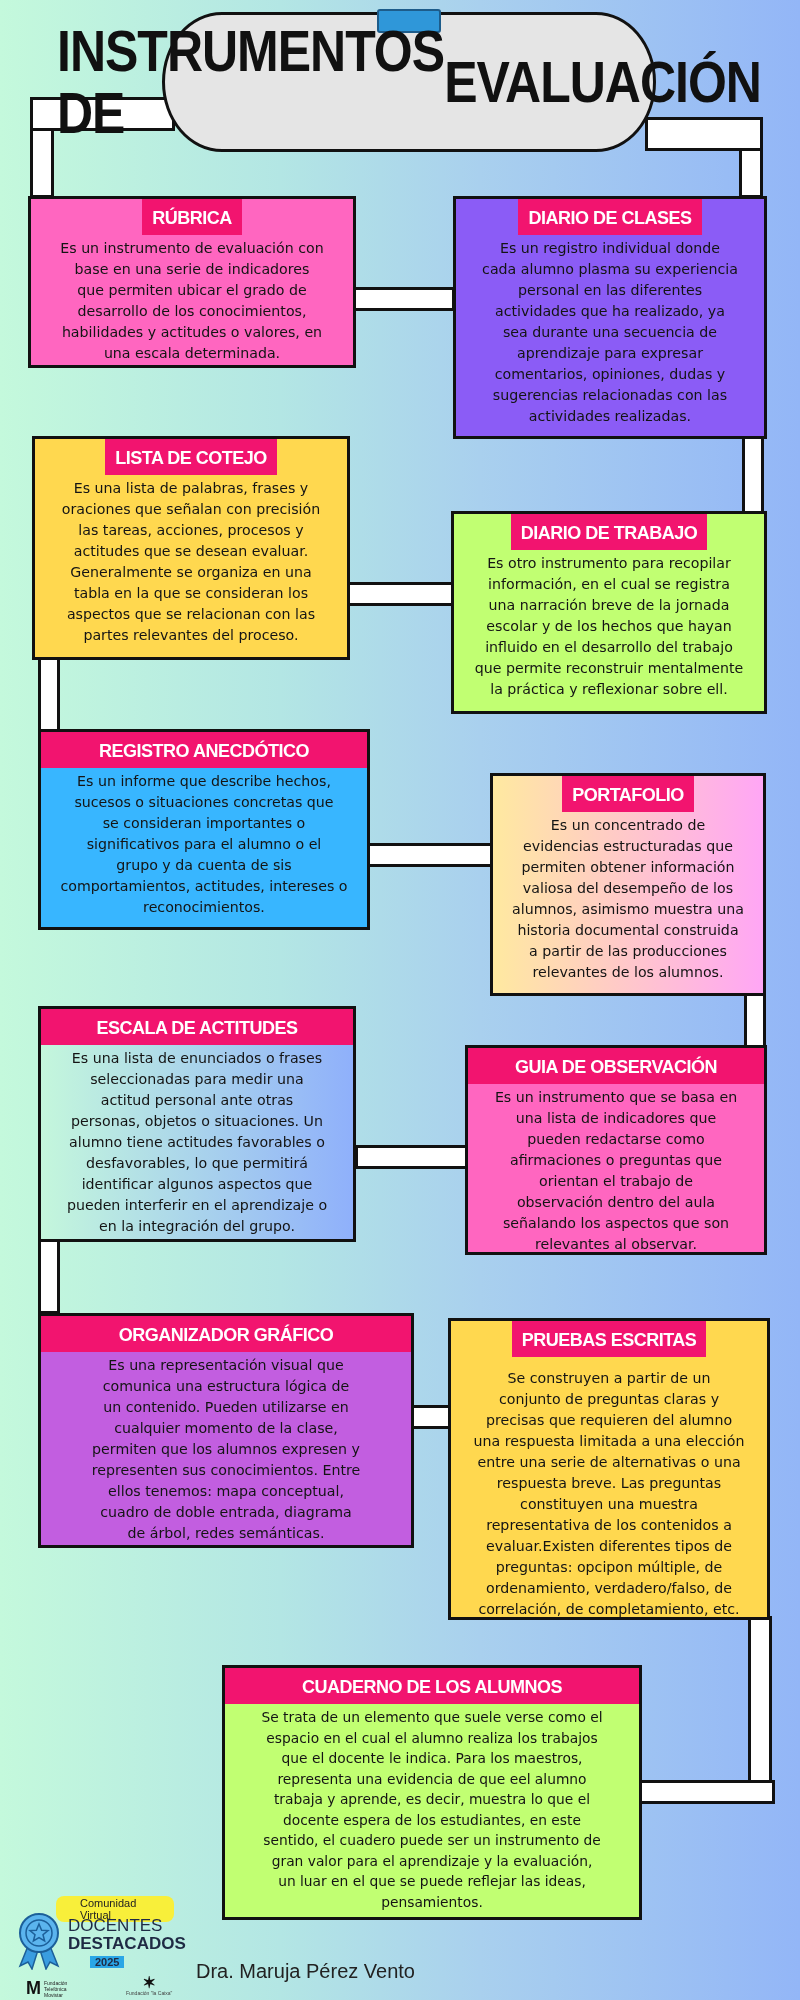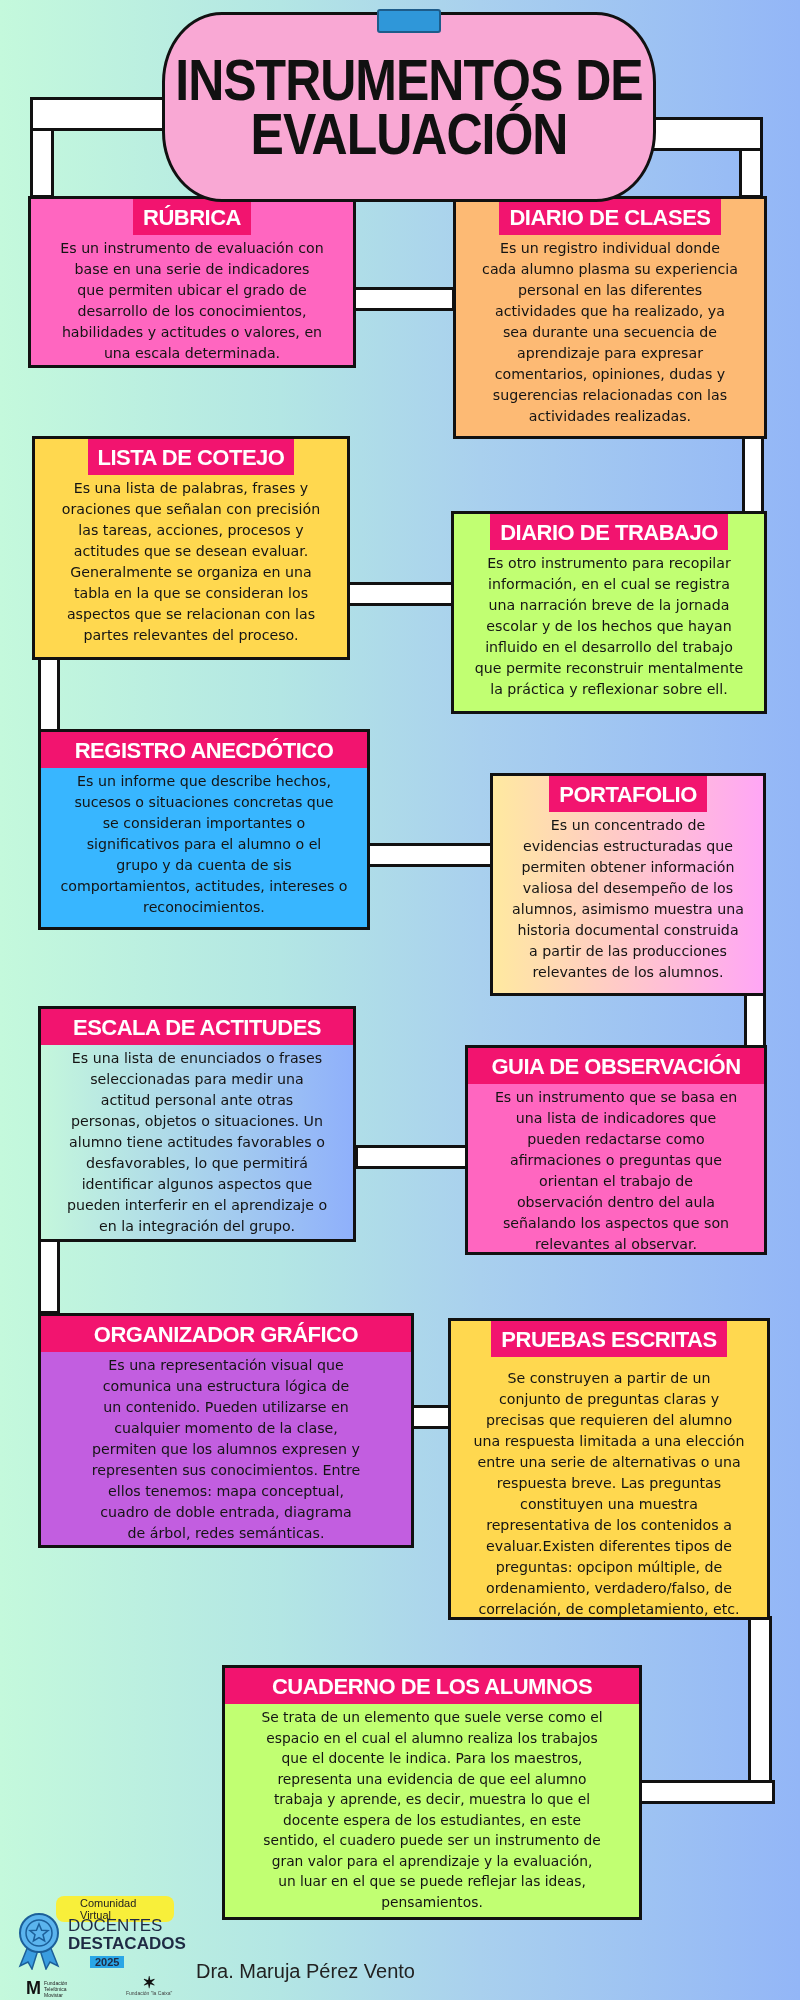--- a/index.html
+++ b/index.html
@@ -10,26 +10,26 @@
     font-family: "DejaVu Sans", sans-serif;
   }
   .conn {
     position: absolute;
     background: #ffffff;
     border: 3px solid #111;
     z-index: 1;
   }
   .title-pill {
     position: absolute;
-    left: 162px; top: 12px; width: 494px; height: 190px;
-    background: #f9a8d4;
+    left: 162px; top: 12px; width: 494px; height: 140px;
+    background: #e5e5e5;
     border: 3px solid #111;
     border-radius: 60px / 70px;
     z-index: 3;
-    display: flex; flex-direction: column; align-items: center; justify-content: center;
+    display: flex; align-items: center; justify-content: center;
   }
   .title-pill .tape {
     position: absolute; top: -6px; left: 50%; transform: translateX(-50%);
     width: 64px; height: 24px; background: #2f97d9; border: 2px solid #1d5c8a; border-radius: 3px;
   }
   .title-line {
     font-family: "Liberation Sans", sans-serif;
     font-weight: 900; font-size: 50px; line-height: 54px; color: #111;
     letter-spacing: -1px;
     transform: scaleY(1.15);
@@ -38,21 +38,21 @@
     position: absolute;
     border: 3px solid #111;
     z-index: 2;
     display: flex; flex-direction: column; align-items: center;
   }
   .card-title {
     background: #f2146f;
     color: #fff;
     font-family: "Liberation Sans", sans-serif;
     font-weight: 700;
-    font-size: 22px;
+    font-size: 18px;
     line-height: 34px;
     padding: 2px 10px 0 10px;
     white-space: nowrap;
     letter-spacing: -0.5px;
   }
   .card-title.full { align-self: stretch; text-align: center; }
   .card-body {
     font-family: "DejaVu Sans", sans-serif;
     font-size: 14.2px;
     line-height: 21px;
@@ -107,21 +107,21 @@
 <div class="card" style="left:28px; top:196px; width:328px; height:172px; background:#ff66c0;">
   <div class="card-title">RÚBRICA</div>
   <div class="card-body">Es un instrumento de evaluación con
 base en una serie de indicadores
 que permiten ubicar el grado de
 desarrollo de los conocimientos,
 habilidades y actitudes o valores, en
 una escala determinada.</div>
 </div>
 
-<div class="card" style="left:453px; top:196px; width:314px; height:243px; background:#fdba74;">
+<div class="card" style="left:453px; top:196px; width:314px; height:243px; background:#8b5cf6;">
   <div class="card-title">DIARIO DE CLASES</div>
   <div class="card-body">Es un registro individual donde
 cada alumno plasma su experiencia
 personal en las diferentes
 actividades que ha realizado, ya
 sea durante una secuencia de
 aprendizaje para expresar
 comentarios, opiniones, dudas y
 sugerencias relacionadas con las
 actividades realizadas.</div>

